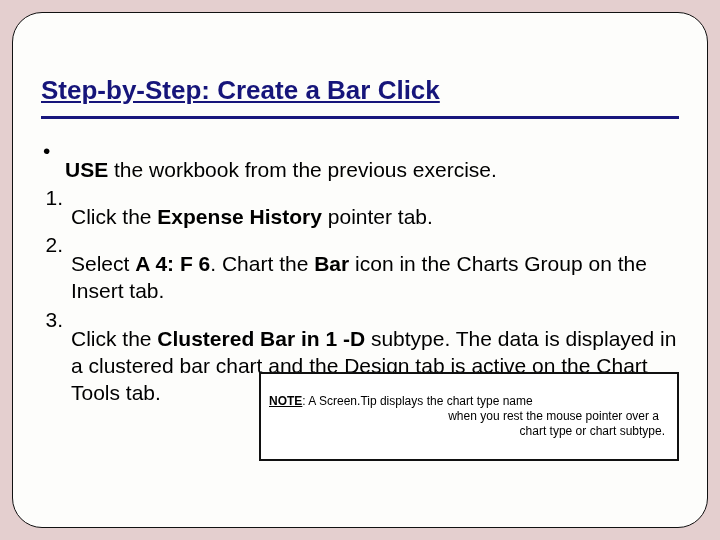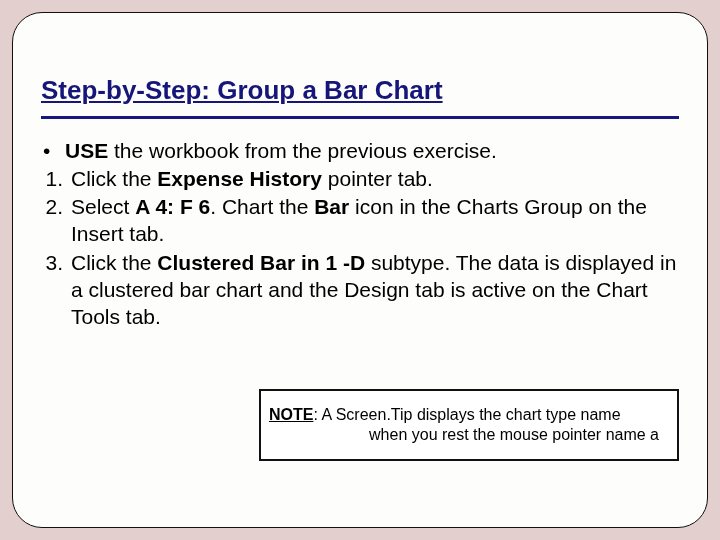--- a/index.html
+++ b/index.html
@@ -47,45 +47,46 @@
     padding-left: 2px;
   }
   .num {
     width: 30px;
     flex: 0 0 30px;
     text-align: right;
     padding-right: 8px;
   }
   .txt {
     flex: 1;
+    margin-top: 19px;
   }
   .b { font-weight: bold; }
   .note-box {
     position: absolute;
     right: 28px;
     bottom: 66px;
     width: 420px;
     background: #fff;
     border: 2px solid #111;
-    padding: 14px 8px;
-    font-size: 16px;
+    padding: 20px 8px;
+    font-size: 12px;
     line-height: 1.25;
     color: #000;
   }
   .note-box .l1 { text-align: left; }
   .note-box .l2 { text-align: right; padding-right: 10px; }
   .note-box .l3 { text-align: right; padding-right: 4px; }
   .nb { font-weight: bold; text-decoration: underline; }
 </style>
 </head>
 <body>
 
 <div class="card">
 
-  <div class="title">Step-by-Step: Group a Bar Chart</div>
+  <div class="title">Step-by-Step: Create a Bar Click</div>
   <div class="hr"></div>
 
   <div class="content">
 
     <div class="row">
       <div class="marker">•</div>
       <div class="txt">
         <span class="b">USE</span><span> the workbook from the previous exercise.</span>
       </div>
     </div>
@@ -110,16 +111,17 @@
         <span>Click the </span><span class="b">Clustered Bar in 1 -D</span><span> subtype. The data is displayed in a clustered bar chart and the Design tab is active on the Chart Tools tab.</span>
       </div>
     </div>
 
   </div>
 
   <div class="note-box">
     <div class="l1">
       <span class="nb">NOTE</span><span>: A Screen.Tip displays the chart type name</span>
     </div>
-    <div class="l2">when you rest the mouse pointer name a</div>
+    <div class="l2">when you rest the mouse pointer over a</div>
+    <div class="l3">chart type or chart subtype.</div>
   </div>
 
 </div>
 
 </body></html>

